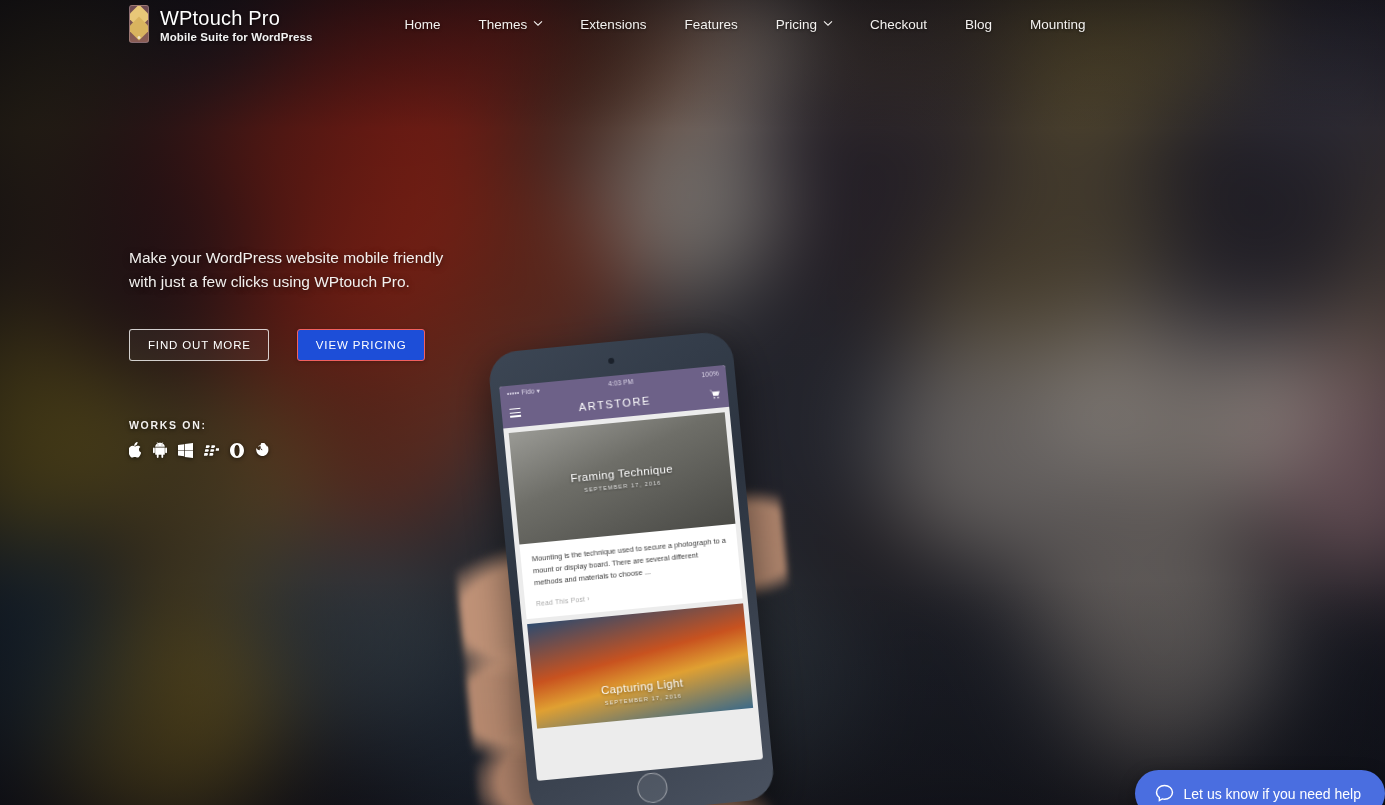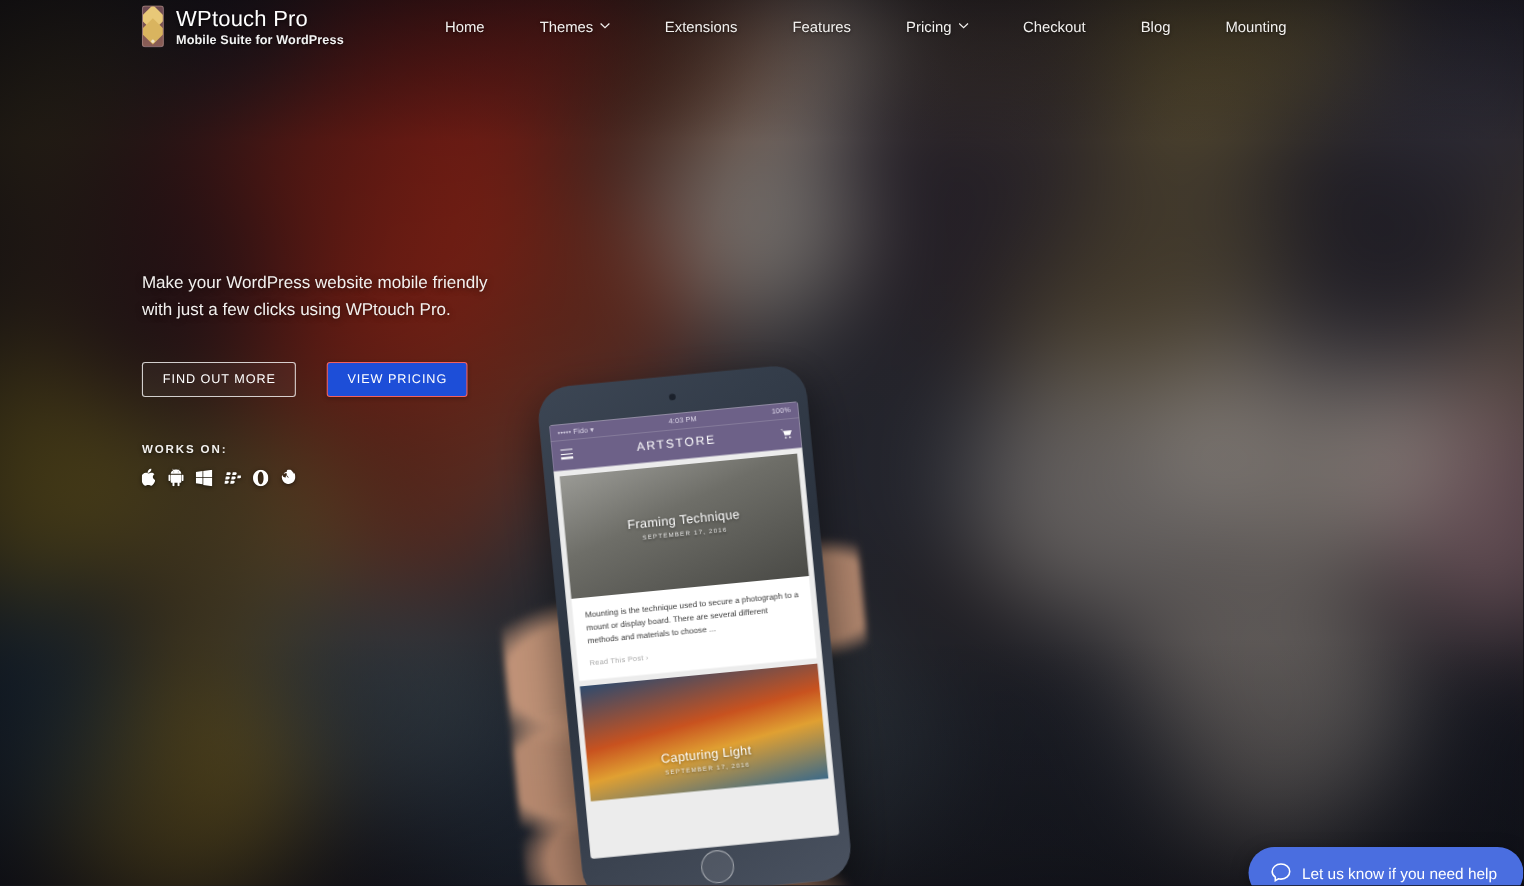--- a/index.html
+++ b/index.html
@@ -88,21 +88,21 @@
   }
   .brand-text { margin-left:11px; line-height:1; }
   .brand-title {
     font-size:20px; font-weight:400; color:#fff; letter-spacing:.2px;
     text-shadow:0 1px 3px rgba(0,0,0,.5);
   }
   .brand-sub {
     font-size:11.5px; font-weight:700; color:#f2f2f2; margin-top:4px;
     letter-spacing:.1px; text-shadow:0 1px 3px rgba(0,0,0,.55);
   }
-  .navmenu { display:flex; align-items:center; margin-left:75px; gap:16px; }
+  .navmenu { display:flex; align-items:center; margin-left:75px; gap:4px; }
   .navitem {
     display:flex; align-items:center; gap:6px;
     color:#f3f1ef; font-size:13.5px; padding:6px 17px;
     text-shadow:0 1px 3px rgba(0,0,0,.55); cursor:pointer; white-space:nowrap;
   }
   .chev { width:9px; height:9px; display:block; }
   .chev svg { display:block; }
 
   
   .hero-copy { position:absolute; left:129px; top:196px; z-index:20; }
@@ -118,21 +118,21 @@
     font-weight:400; max-width:330px; text-shadow:0 1px 6px rgba(0,0,0,.5);
   }
   .btn-row { margin-top:36px; display:flex; gap:28px; }
   .btn {
     font-size:11.5px; letter-spacing:.85px; font-weight:400; color:#fff;
     padding:9px 17px 9px 18px; border-radius:3px; cursor:pointer; white-space:nowrap;
   }
   .btn-ghost { border:1px solid rgba(255,255,255,.78); background:rgba(255,255,255,.04); }
   .btn-primary { background:#1d4ed8; border:1px solid #f2605f; box-shadow:0 1px 4px rgba(0,0,0,.2); }
 
-  .works { margin-top:42px; }
+  .works { margin-top:58px; }
   .works-label {
     font-size:10.5px; font-weight:700; letter-spacing:1.7px; color:#f3f1ef;
     text-shadow:0 1px 4px rgba(0,0,0,.6);
   }
   .works-icons { margin-top:11px; display:flex; align-items:center; gap:11px; }
   .works-icons svg { display:block; fill:#fff; filter:drop-shadow(0 1px 2px rgba(0,0,0,.55)); }
 
   
   .phone-wrap {
     position:absolute; left:487px; top:330px; width:350px; height:490px; z-index:15;

